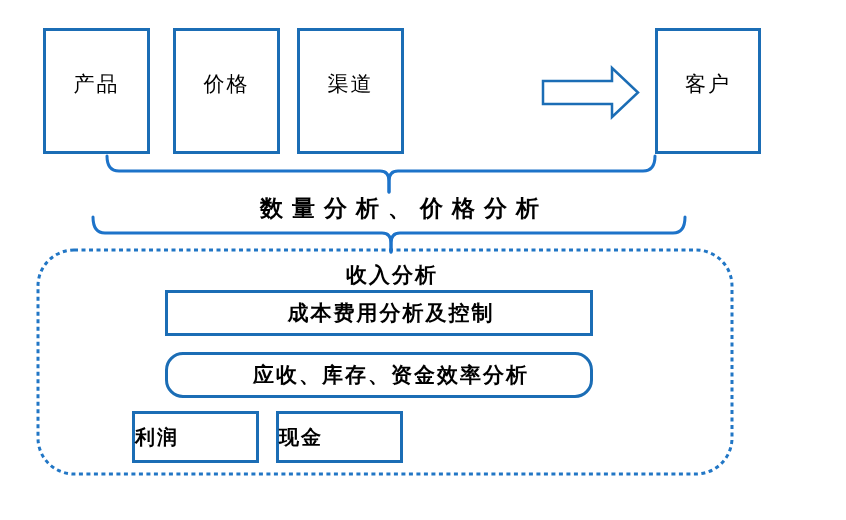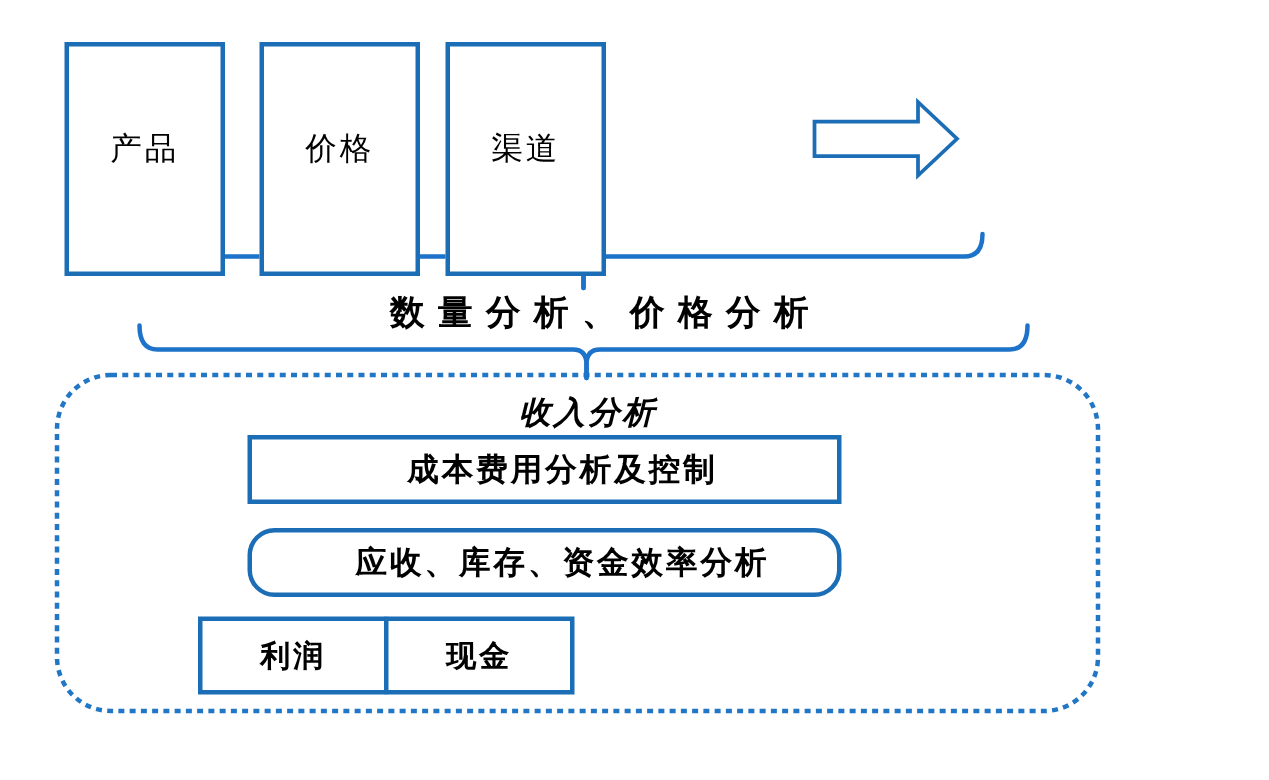--- a/index.html
+++ b/index.html
@@ -14,47 +14,47 @@
   html,body{background:var(--background);}
   body{font-family:"Liberation Serif","DejaVu Serif",serif;color:var(--text);}
   .canvas{
     position:relative;
     width:846px;height:520px;
     background:var(--background);
     overflow:hidden;
   }
   .overlay{position:absolute;left:0;top:0;pointer-events:none;}
   .tbox{
-    position:absolute;top:28px;width:107px;height:156px;
+    position:absolute;top:28px;width:107px;height:126px;
     border:3px solid var(--box-border);background:#fff;
     display:flex;align-items:center;justify-content:center;
     padding-bottom:14px;
     font-size:21px;letter-spacing:2px;
   }
   .brace-label{
     position:absolute;top:193px;left:260px;width:360px;
     text-align:left;font-size:23px;font-weight:bold;letter-spacing:9px;
     white-space:nowrap;
   }
   .panel-title{
     position:absolute;top:261px;left:292px;width:200px;
-    text-align:center;font-size:21px;font-weight:bold;letter-spacing:2px;font-style:italic;
+    text-align:center;font-size:21px;font-weight:bold;letter-spacing:2px;
   }
   .bar{
-    position:absolute;left:165px;width:396px;
+    position:absolute;left:165px;width:428px;
     border:3px solid var(--box-border);background:#fff;
     display:flex;align-items:center;justify-content:center;
     font-size:21px;font-weight:bold;letter-spacing:2px;padding-left:24px;
   }
   .bar-1{top:290px;height:46px;}
   .bar-2{top:352px;height:46px;border-radius:18px;}
   .bbox{
     position:absolute;top:411px;width:127px;height:52px;
     border:3px solid var(--box-border);background:#fff;
-    display:flex;align-items:center;justify-content:center;
+    display:flex;align-items:center;
     font-size:20px;font-weight:bold;letter-spacing:2px;
   }
 </style>
 </head>
 <body>
 
 <div class="canvas">
 
   <svg class="overlay" width="846" height="520" viewBox="0 0 846 520">
 
@@ -75,32 +75,35 @@
 
   <div class="tbox" style="left:43px">
       <span>产品</span>
     </div>
   <div class="tbox" style="left:173px">
       <span>价格</span>
     </div>
   <div class="tbox" style="left:297px">
       <span>渠道</span>
     </div>
+  <div class="tbox" style="left:655px;width:106px">
+      <span>客户</span>
+    </div>
 
   <div class="brace-label">数量分析、价格分析</div>
 
   <div class="panel-title">收入分析</div>
 
   <div class="bar bar-1">
       <span>成本费用分析及控制</span>
     </div>
   <div class="bar bar-2">
       <span>应收、库存、资金效率分析</span>
     </div>
 
   <div class="bbox" style="left:132px">
       <span>利润</span>
     </div>
-  <div class="bbox" style="left:256px">
+  <div class="bbox" style="left:276px">
       <span>现金</span>
     </div>
 
 </div>
 
 </body></html>

